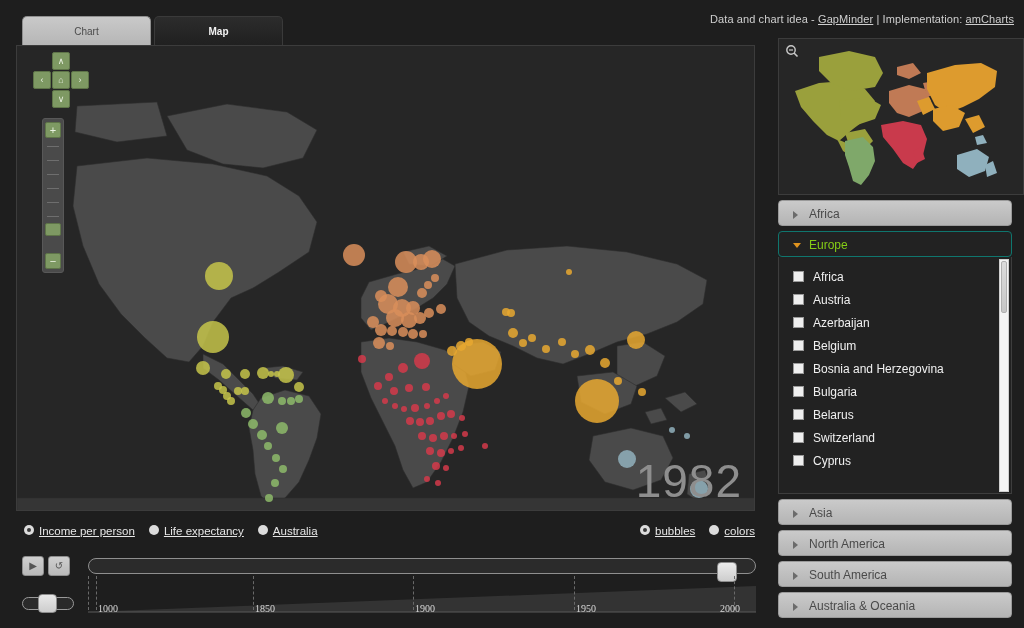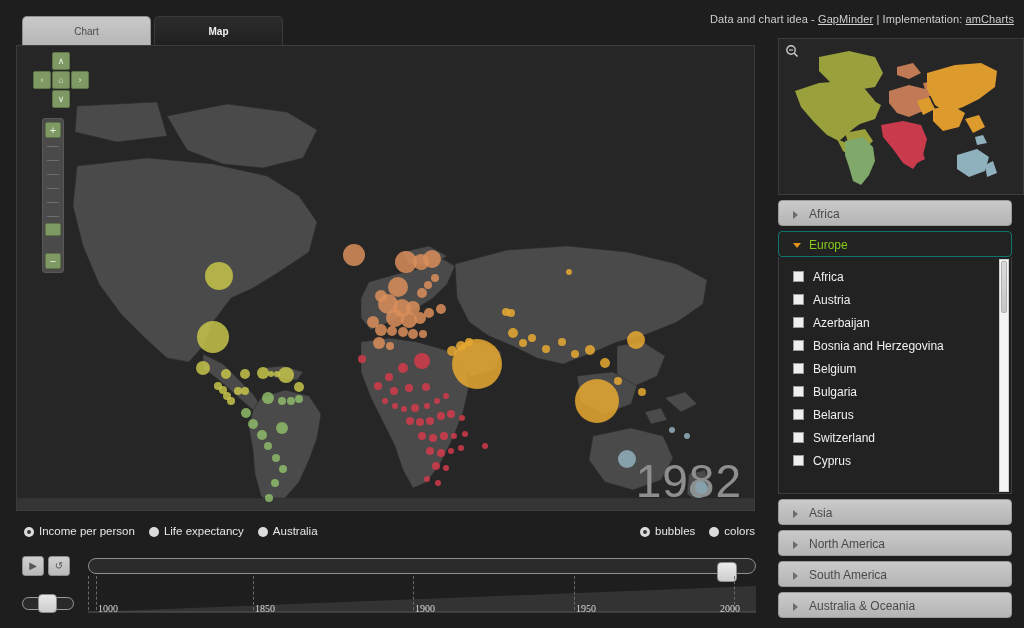--- a/index.html
+++ b/index.html
@@ -89,21 +89,21 @@
   .zhandle {
     position: absolute; left: 2px; top: 104px; width: 16px; height: 13px;
     background: #7e9963; border: 1px solid #5e7448; border-radius: 2px; cursor: pointer;
   }
 
   
   .legendrow {
     position: absolute; left: 24px; top: 522px; width: 731px; height: 18px;
     display: flex; align-items: center;
   }
-  .radio { display: flex; align-items: flex-end; margin-right: 14px; cursor: pointer; font-size: 11.5px; color: #e6e6e6; }
+  .radio { display: flex; align-items: flex-start; margin-right: 14px; cursor: pointer; font-size: 11.5px; color: #e6e6e6; text-decoration: underline; }
   .dot {
     width: 10px; height: 10px; border-radius: 50%;
     background: #dcdcdc; margin-right: 5px; display: inline-block;
     position: relative; flex: none;
   }
   .dot.sel::after {
     content: ""; position: absolute; left: 3px; top: 3px;
     width: 4px; height: 4px; border-radius: 50%; background: #3a3a3a;
   }
   .legend-right { margin-left: auto; display: flex; align-items: center; }
@@ -529,25 +529,25 @@
           <div class="country">
             <span class="cbox"></span>
             <span class="cname">Austria</span>
           </div>
           <div class="country">
             <span class="cbox"></span>
             <span class="cname">Azerbaijan</span>
           </div>
           <div class="country">
             <span class="cbox"></span>
+            <span class="cname">Belgium</span>
+          </div>
+          <div class="country">
+            <span class="cbox"></span>
             <span class="cname">Bosnia and Herzegovina</span>
-          </div>
-          <div class="country">
-            <span class="cbox"></span>
-            <span class="cname">Belgium</span>
           </div>
           <div class="country">
             <span class="cbox"></span>
             <span class="cname">Bulgaria</span>
           </div>
           <div class="country">
             <span class="cbox"></span>
             <span class="cname">Belarus</span>
           </div>
           <div class="country">

